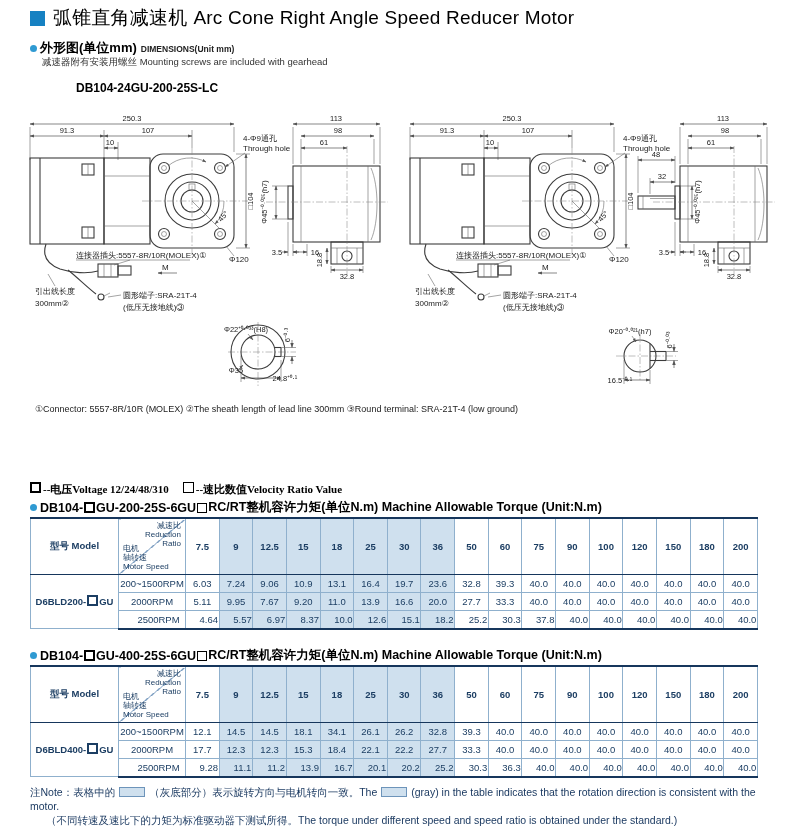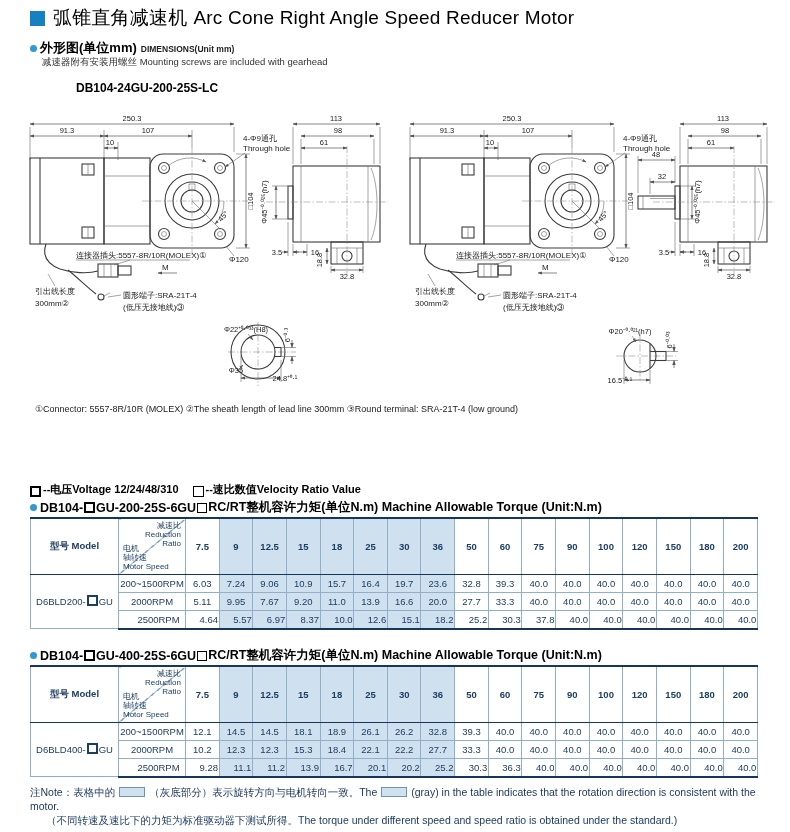--- a/index.html
+++ b/index.html
@@ -22,35 +22,35 @@
   .diagrams{top:104px;left:0;}
   .ln{fill:none;stroke:#3c3c3c;stroke-width:1.1;}
   .thin{fill:none;stroke:#666;stroke-width:.6;}
   .dim{fill:none;stroke:#555;stroke-width:.7;}
   .cl{fill:none;stroke:#888;stroke-width:.55;stroke-dasharray:7 2 1.5 2;}
   svg text{font-family:"Liberation Sans",sans-serif;fill:#1a1a1a;}
   .t7{font-size:7.5px;text-anchor:middle;}
   .t8{font-size:8px;text-anchor:start;}
   .footnote{top:404px;left:35px;font-size:9px;color:#222;}
   
-  .legend{top:482px;left:30px;font-size:11px;font-weight:bold;display:flex;align-items:flex-end;}
+  .legend{top:482px;left:30px;font-size:11px;font-weight:bold;display:flex;align-items:flex-start;font-family:Liberation Serif, serif;}
   .lsq-v{display:inline-block;width:7px;height:7px;border:2.5px solid #000;margin-right:2px;}
   .lsq-r{display:inline-block;width:9px;height:9px;border:1px solid #000;margin:0 2px 0 14px;}
   
   .tbl-title{left:30px;font-size:12.5px;font-weight:bold;display:flex;align-items:center;justify-content:flex-end;}
   .tsq-v{display:inline-block;width:7px;height:7px;border:2px solid currentColor;margin:0 1px;vertical-align:-1px;}
   .tsq-r{display:inline-block;width:8px;height:8px;border:1px solid currentColor;margin:0 1px;vertical-align:-1px;}
   
   .torque{border-collapse:collapse;table-layout:fixed;width:728px;font-size:9.5px;color:#1c3e63;}
   .torque th,.torque td{border:1px solid #8fb0cd;text-align:center;padding:0;height:17px;overflow:hidden;}
   .torque tr.hd{height:56px;}
   .torque tr.hd th{border-top:2.5px solid #16365c;border-bottom:1.5px solid #16365c;}
   .torque tr.last td{border-bottom:2.5px solid #16365c;padding-left:13px;}
   .torque .shade{background:#cfe0ee;}
-  .torque .td-model{font-weight:400;}
+  .torque .td-model{font-weight:700;}
   .th-corner{position:relative;font-weight:normal;font-size:8px;
      background:linear-gradient(to bottom right,transparent calc(50% - .5px),
        #7a9cc0 calc(50% - .5px),#7a9cc0 calc(50% + .5px),transparent calc(50% + .5px));}
   .cr-ratio{position:absolute;top:2px;right:4px;text-align:right;line-height:1.15;}
   .cr-speed{position:absolute;bottom:2px;left:4px;text-align:left;line-height:1.15;}
   .t1{top:499px;} .tb1{top:517px;left:30px;}
   .t2{top:647px;} .tb2{top:665px;left:30px;}
   
   .note{top:785px;left:30px;width:745px;font-size:10.5px;color:#17365e;line-height:14px;}
   .note-l2{margin-left:16px;}
@@ -326,21 +326,21 @@
           <th class="">180</th>
           <th class="">200</th>
         </tr>
         <tr class="">
           <td class="td-model" rowspan="3">D6BLD200-<span class="tsq-v"></span>GU</td>
           <td class="td-speed">200~1500RPM</td>
           <td class="">6.03</td>
           <td class="shade">7.24</td>
           <td class="shade">9.06</td>
           <td class="shade">10.9</td>
-          <td class="shade">15.7</td>
+          <td class="shade">13.1</td>
           <td class="shade">16.4</td>
           <td class="shade">19.7</td>
           <td class="shade">23.6</td>
           <td class="">32.8</td>
           <td class="">39.3</td>
           <td class="">40.0</td>
           <td class="">40.0</td>
           <td class="">40.0</td>
           <td class="">40.0</td>
           <td class="">40.0</td>
@@ -428,37 +428,37 @@
           <th class="">180</th>
           <th class="">200</th>
         </tr>
         <tr class="">
           <td class="td-model" rowspan="3">D6BLD400-<span class="tsq-v"></span>GU</td>
           <td class="td-speed">200~1500RPM</td>
           <td class="">12.1</td>
           <td class="shade">14.5</td>
           <td class="shade">14.5</td>
           <td class="shade">18.1</td>
-          <td class="shade">18.9</td>
+          <td class="shade">34.1</td>
           <td class="shade">26.1</td>
           <td class="shade">26.2</td>
           <td class="shade">32.8</td>
           <td class="">39.3</td>
           <td class="">40.0</td>
           <td class="">40.0</td>
           <td class="">40.0</td>
           <td class="">40.0</td>
           <td class="">40.0</td>
           <td class="">40.0</td>
           <td class="">40.0</td>
           <td class="">40.0</td>
         </tr>
         <tr class="">
           <td class="td-speed">2000RPM</td>
-          <td class="">10.2</td>
+          <td class="">17.7</td>
           <td class="shade">12.3</td>
           <td class="shade">12.3</td>
           <td class="shade">15.3</td>
           <td class="shade">18.4</td>
           <td class="shade">22.1</td>
           <td class="shade">22.2</td>
           <td class="shade">27.7</td>
           <td class="">33.3</td>
           <td class="">40.0</td>
           <td class="">40.0</td>

